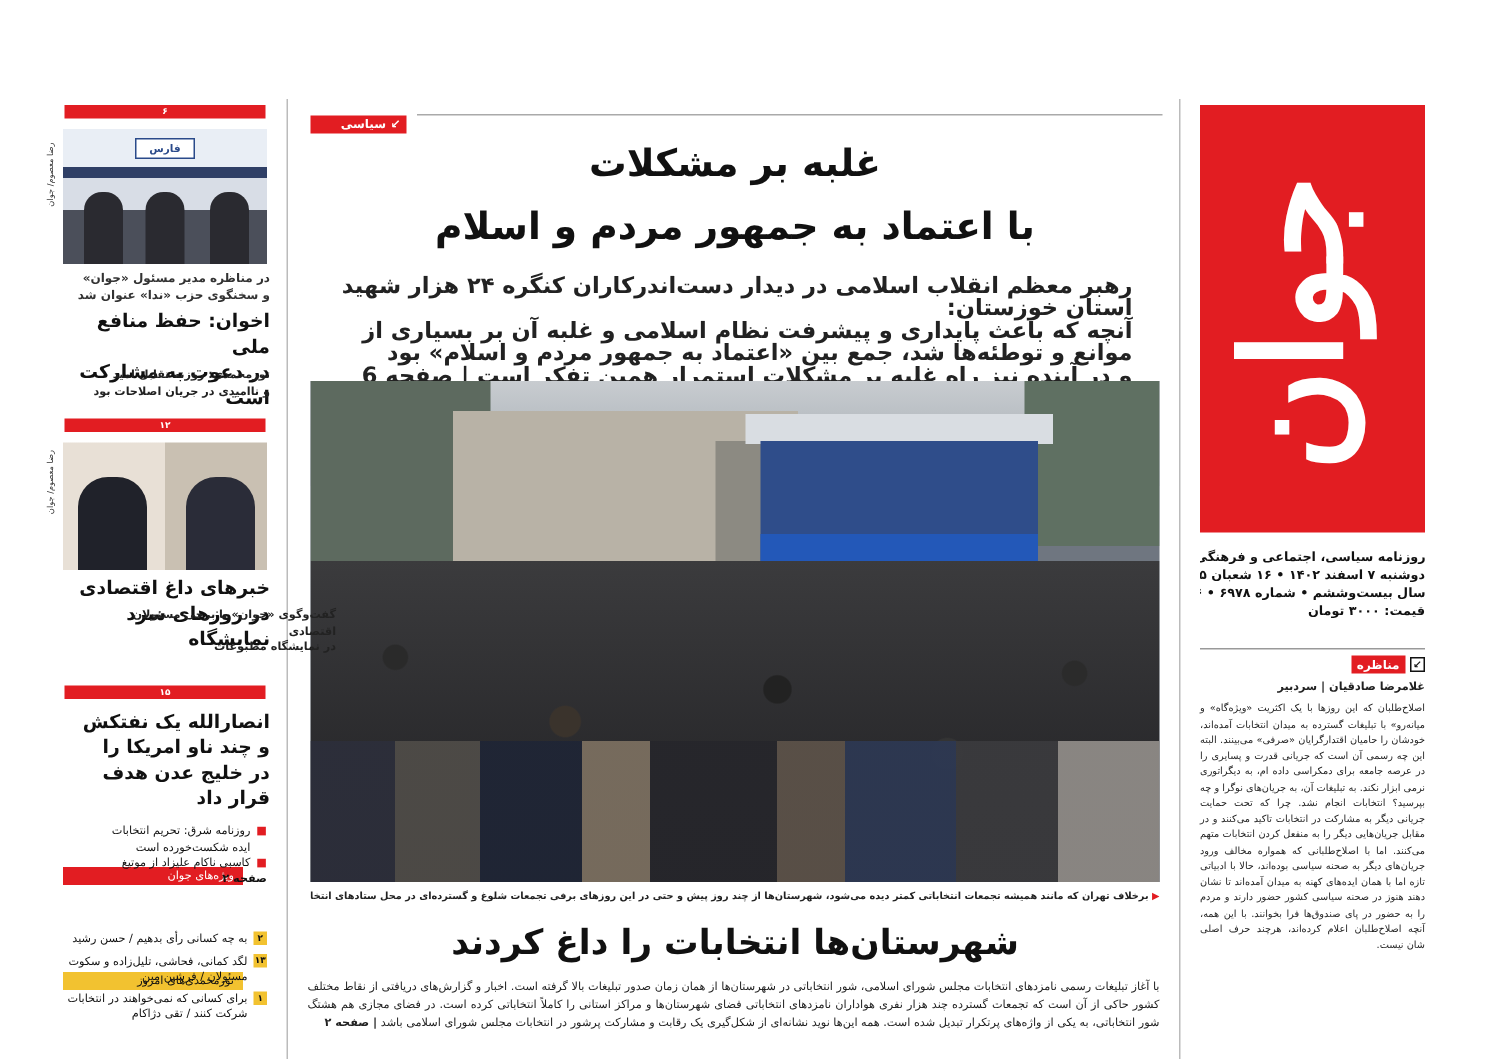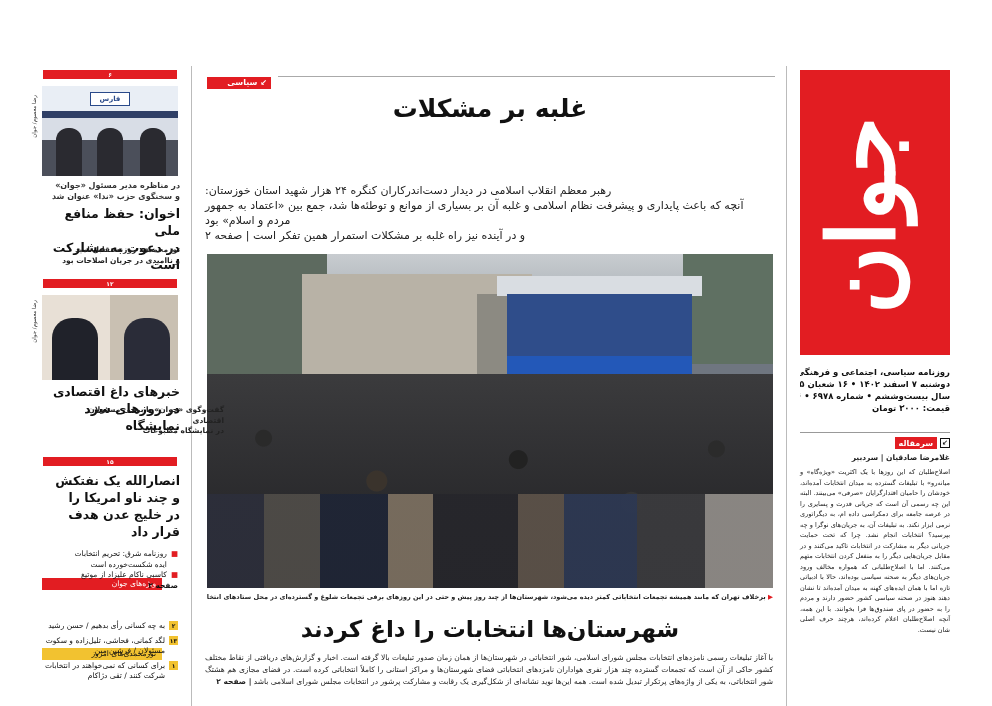--- a/index.html
+++ b/index.html
@@ -21,21 +21,21 @@
   .ed-head .sq { width: 10px; height: 10px; border: 1.5px solid #111; font-size: 7px; line-height: 8px; text-align: center; font-weight: bold; }
   .ed-author { font-size: 7.5px; margin-top: 4px; font-weight: bold; color: #222; }
   .ed-title { font-size: 12px; font-weight: bold; text-align: center; line-height: 16px; margin-top: 18px; }
   .ed-body { font-size: 6.5px; line-height: 10.5px; color: #222; margin-top: 5px; text-align: justify; }
 
   
   .center-tag { position: absolute; left: 207px; top: 70px; }
   .center-tag .section-tag { width: 64px; justify-content: flex-start; }
   .hairline { position: absolute; height: 1px; background: #aaa; }
   .headline { position: absolute; left: 205px; top: 88px; width: 570px; text-align: center; font-family: "DejaVu Sans", sans-serif; font-weight: bold; font-size: 25px; line-height: 42px; color: #111; letter-spacing: -0.5px; }
-  .lead { position: absolute; left: 205px; top: 183px; width: 570px; text-align: left; font-size: 11px; line-height: 15px; font-weight: normal; color: #222; padding-right: 20px; }
+  .lead { position: absolute; left: 205px; top: 183px; width: 570px; text-align: right; font-size: 15px; line-height: 15px; font-weight: bold; color: #222; padding-right: 20px; }
   .photo { position: absolute; left: 207px; top: 254px; width: 566px; height: 334px; overflow: hidden; background: #6f7680; }
   .photo .sky { position: absolute; left: 0; right: 0; top: 0; height: 70px; background: linear-gradient(#c8ccd0, #9ea6ad); }
   .photo .mount-l { position: absolute; left: 0; top: 0; width: 120px; height: 120px; background: #5d6a5f; }
   .photo .mount-r { position: absolute; right: 0; top: 0; width: 90px; height: 110px; background: #5f7062; }
   .photo .bldg1 { position: absolute; left: 95px; top: 20px; width: 230px; height: 110px; background: #b8b2a6; }
   .photo .bldg2 { position: absolute; left: 270px; top: 40px; width: 70px; height: 90px; background: #8c8a82; }
   .photo .stage { position: absolute; left: 300px; top: 40px; width: 185px; height: 95px; background: #2f4d8a; }
   .photo .stage-banner { position: absolute; left: 300px; top: 102px; width: 185px; height: 28px; background: #2358b8; }
   .photo .stage-roof { position: absolute; left: 290px; top: 22px; width: 205px; height: 20px; background: #d9dde2; }
   .photo .crowd { position: absolute; left: 0; right: 0; top: 120px; bottom: 0; background:
@@ -89,42 +89,43 @@
   <div>روزنامه سیاسی، اجتماعی و فرهنگی صبح ایران</div>
   <div>دوشنبه ۷ اسفند ۱۴۰۲ • ۱۶ شعبان ۱۴۴۵</div>
   <div>سال بیست‌وششم • شماره ۶۹۷۸ • ۱۶ صفحه</div>
   <div>قیمت: ۳۰۰۰ تومان</div>
 </div>
 
 <div class="right-editorial">
   <div class="ed-head">
     <span class="sq">↙</span>
     <span class="section-tag">
-        <span>سرمقاله</span>
+        <span>مناظره</span>
       </span>
   </div>
   <div class="ed-author">غلامرضا صادقیان | سردبیر</div>
   <div class="ed-body">اصلاح‌طلبان که این روزها با یک اکثریت «ویژه‌گاه» و میانه‌رو» با تبلیغات گسترده به میدان انتخابات آمده‌اند، خودشان را حامیان اقتدارگرایان «صرفی» می‌بینند. البته این چه رسمی آن است که جریانی قدرت و پسایری را در عرصه جامعه برای دمکراسی داده ام، به دیگراتوری نرمی ابزار نکند. به تبلیغات آن، به جریان‌های نوگرا و چه بپرسید؟ انتخابات انجام نشد. چرا که تحت حمایت جریانی دیگر به مشارکت در انتخابات تاکید می‌کنند و در مقابل جریان‌هایی دیگر را به منفعل کردن انتخابات متهم می‌کنند. اما با اصلاح‌طلبانی که همواره مخالف ورود جریان‌های دیگر به صحنه سیاسی بوده‌اند، حالا با ادبیاتی تازه اما با همان ایده‌های کهنه به میدان آمده‌اند تا نشان دهند هنوز در صحنه سیاسی کشور حضور دارند و مردم را به حضور در پای صندوق‌ها فرا بخوانند. با این همه، آنچه اصلاح‌طلبان اعلام کرده‌اند، هرچند حرف اصلی شان نیست.</div>
 </div>
 
 <div class="center-tag">
   <span class="section-tag">
       <span class="arr">↙</span>
       <span>سیاسی</span>
     </span>
 </div>
 <div class="hairline" style="left:278px; top:76px; width:497px;"></div>
 
 <div class="headline">
   <div>غلبه بر مشکلات</div>
+  <div>با اعتماد به جمهور مردم و اسلام</div>
 </div>
 <div class="lead">
   <div>رهبر معظم انقلاب اسلامی در دیدار دست‌اندرکاران کنگره ۲۴ هزار شهید استان خوزستان:</div>
   <div>آنچه که باعث پایداری و پیشرفت نظام اسلامی و غلبه آن بر بسیاری از موانع و توطئه‌ها شد، جمع بین «اعتماد به جمهور مردم و اسلام» بود</div>
-  <div>و در آینده نیز راه غلبه بر مشکلات استمرار همین تفکر است | صفحه ۲</div>
+  <div>و در آینده نیز راه غلبه بر مشکلات استمرار همین تفکر است | صفحه 6</div>
 </div>
 
 <div class="photo" title="تجمع انتخاباتی مردم در مقابل سکوی سخنرانی">
   <div class="sky"></div>
   <div class="mount-l"></div>
   <div class="mount-r"></div>
   <div class="bldg1"></div>
   <div class="bldg2"></div>
   <div class="stage-roof"></div>
   <div class="stage"></div>

